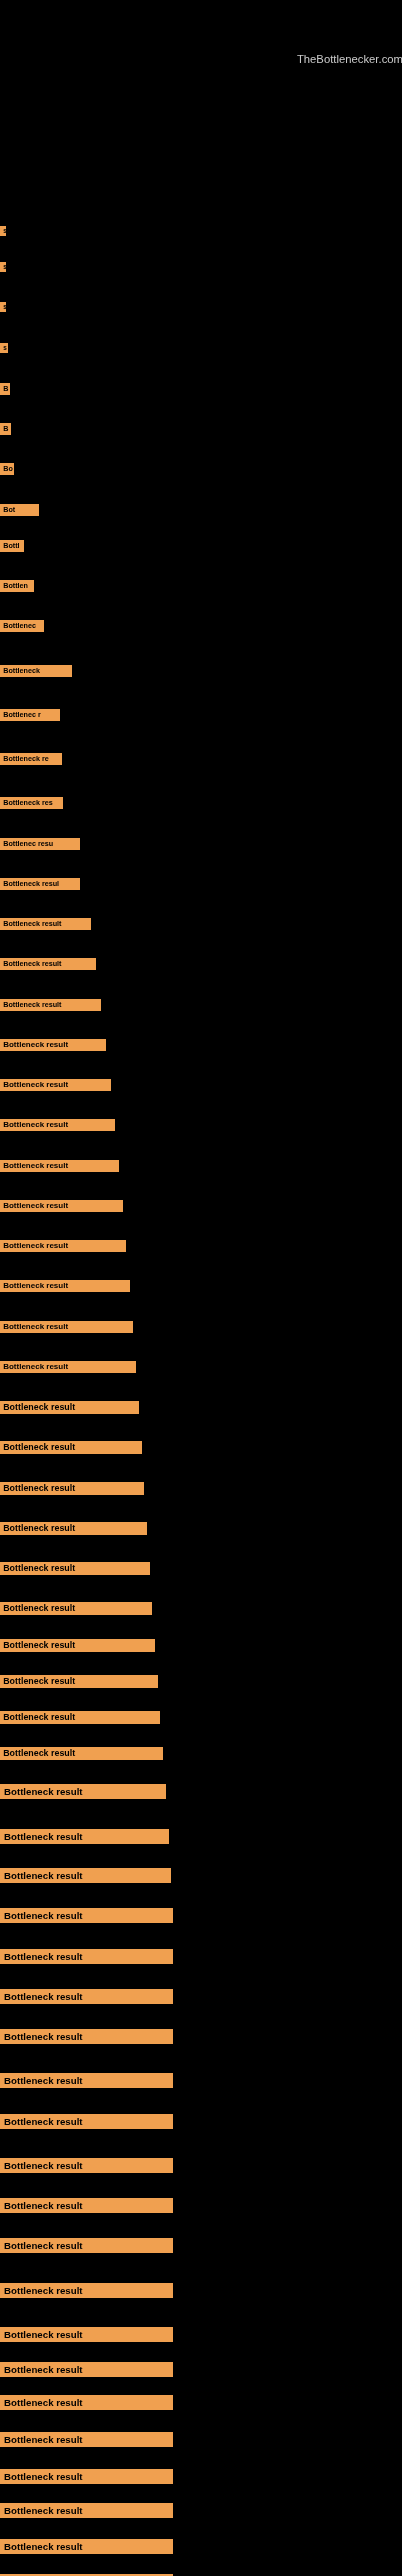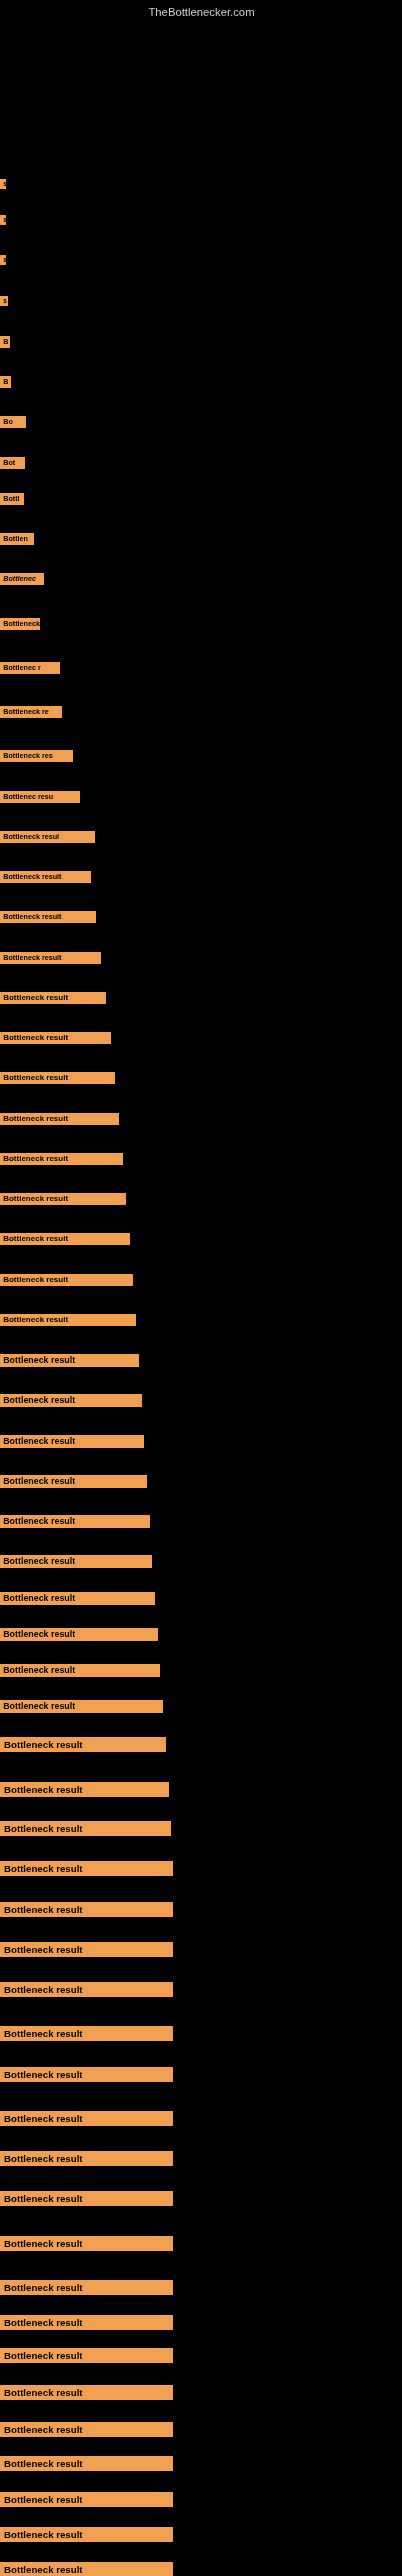--- a/index.html
+++ b/index.html
@@ -11,23 +11,24 @@
       background-color: #000000;
       width: 403px;
       min-height: 2576px;
       font-family: Arial, sans-serif;
       position: relative;
       overflow-x: hidden;
     }
     .site-title {
       color: #cccccc;
       font-size: 11.3px;
-      text-align: center;
+      text-align: right;
       padding-top: 6.4px;
       padding-bottom: 3.2px;
+      margin-top: 47px;
     }
     .bottleneck-label {
       background-color: #f0a050;
       color: #000000;
       font-size: 8.9px;
       font-weight: bold;
       padding: 1.6px 3.2px;
       display: inline-block;
       position: absolute;
       left: 0;
@@ -46,31 +47,31 @@
 <div class="site-title">TheBottlenecker.com</div>
 
 <div class="chart-area">
 
   <span class="bottleneck-label" style="top:149px; width:6.4px; font-size:6.4px;">s</span>
   <span class="bottleneck-label" style="top:185px; width:6.4px; font-size:6.4px;">s</span>
   <span class="bottleneck-label" style="top:225px; width:6.4px; font-size:6.4px;">s</span>
   <span class="bottleneck-label" style="top:266px; width:8px; font-size:6.4px;">s</span>
   <span class="bottleneck-label" style="top:306px; width:9.7px; font-size:7.2px;">B</span>
   <span class="bottleneck-label" style="top:346px; width:11.3px; font-size:7.2px;">B</span>
-  <span class="bottleneck-label" style="top:386px; width:26px; font-size:7.2px;">Bo</span>
-  <span class="bottleneck-label" style="top:427px; width:25px; font-size:7.2px;">Bot</span>
+  <span class="bottleneck-label" style="top:386px; width:14px; font-size:7.2px;">Bo</span>
+  <span class="bottleneck-label" style="top:427px; width:39px; font-size:7.2px;">Bot</span>
   <span class="bottleneck-label" style="top:463px; width:24px; font-size:7.2px;">Bottl</span>
   <span class="bottleneck-label" style="top:503px; width:34px; font-size:7.2px;">Bottlen</span>
-  <span class="bottleneck-label" style="top:543px; width:44px; font-size:7.2px;font-style:italic;">Bottlenec</span>
-  <span class="bottleneck-label" style="top:588px; width:40px; font-size:7.2px;">Bottleneck</span>
+  <span class="bottleneck-label" style="top:543px; width:44px; font-size:7.2px;">Bottlenec</span>
+  <span class="bottleneck-label" style="top:588px; width:72px; font-size:7.2px;">Bottleneck</span>
   <span class="bottleneck-label" style="top:632px; width:60px; font-size:7.2px;">Bottlenec r</span>
   <span class="bottleneck-label" style="top:676px; width:62px; font-size:7.2px;">Bottleneck re</span>
-  <span class="bottleneck-label" style="top:720px; width:73px; font-size:7.2px;">Bottleneck res</span>
+  <span class="bottleneck-label" style="top:720px; width:63px; font-size:7.2px;">Bottleneck res</span>
   <span class="bottleneck-label" style="top:761px; width:80px; font-size:7.2px;">Bottlenec resu</span>
-  <span class="bottleneck-label" style="top:801px; width:95px; font-size:7.2px;">Bottleneck resul</span>
+  <span class="bottleneck-label" style="top:801px; width:80px; font-size:7.2px;">Bottleneck resul</span>
   <span class="bottleneck-label" style="top:841px; width:91px; font-size:7.2px;">Bottleneck result</span>
   <span class="bottleneck-label" style="top:881px; width:96px; font-size:7.2px;">Bottleneck result</span>
   <span class="bottleneck-label" style="top:922px; width:101px; font-size:7.2px;">Bottleneck result</span>
   <span class="bottleneck-label" style="top:962px; width:106px; font-size:8px;">Bottleneck result</span>
   <span class="bottleneck-label" style="top:1002px; width:111px; font-size:8px;">Bottleneck result</span>
   <span class="bottleneck-label" style="top:1042px; width:115px; font-size:8px;">Bottleneck result</span>
   <span class="bottleneck-label" style="top:1083px; width:119px; font-size:8px;">Bottleneck result</span>
   <span class="bottleneck-label" style="top:1123px; width:123px; font-size:8px;">Bottleneck result</span>
   <span class="bottleneck-label" style="top:1163px; width:126px; font-size:8px;">Bottleneck result</span>
   <span class="bottleneck-label" style="top:1203px; width:130px; font-size:8px;">Bottleneck result</span>

